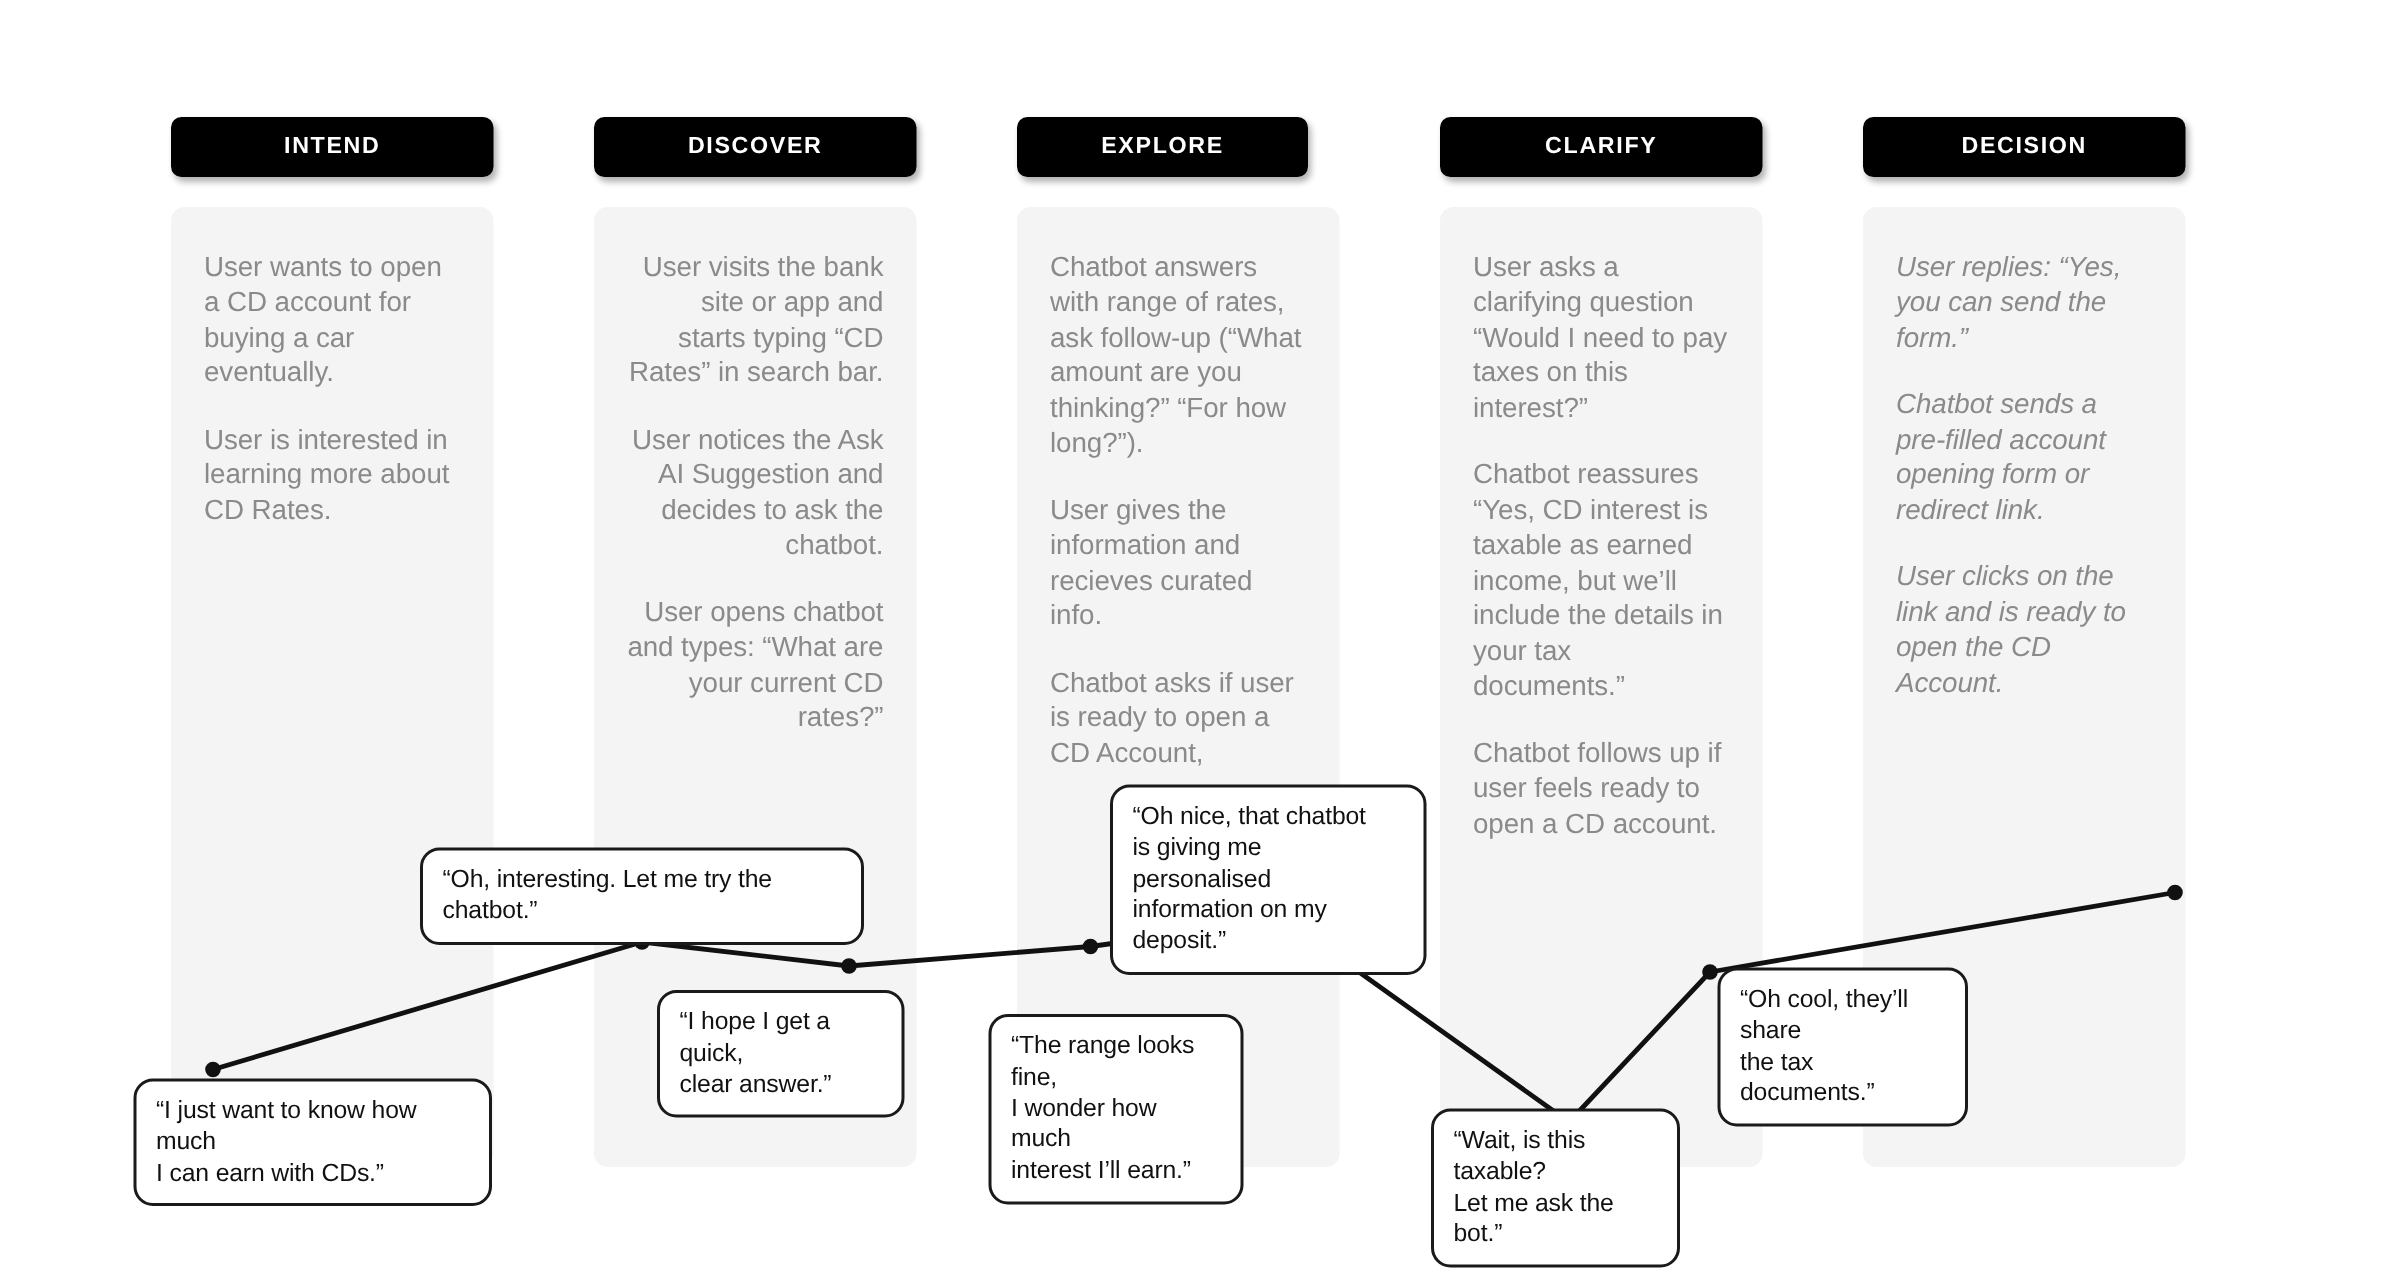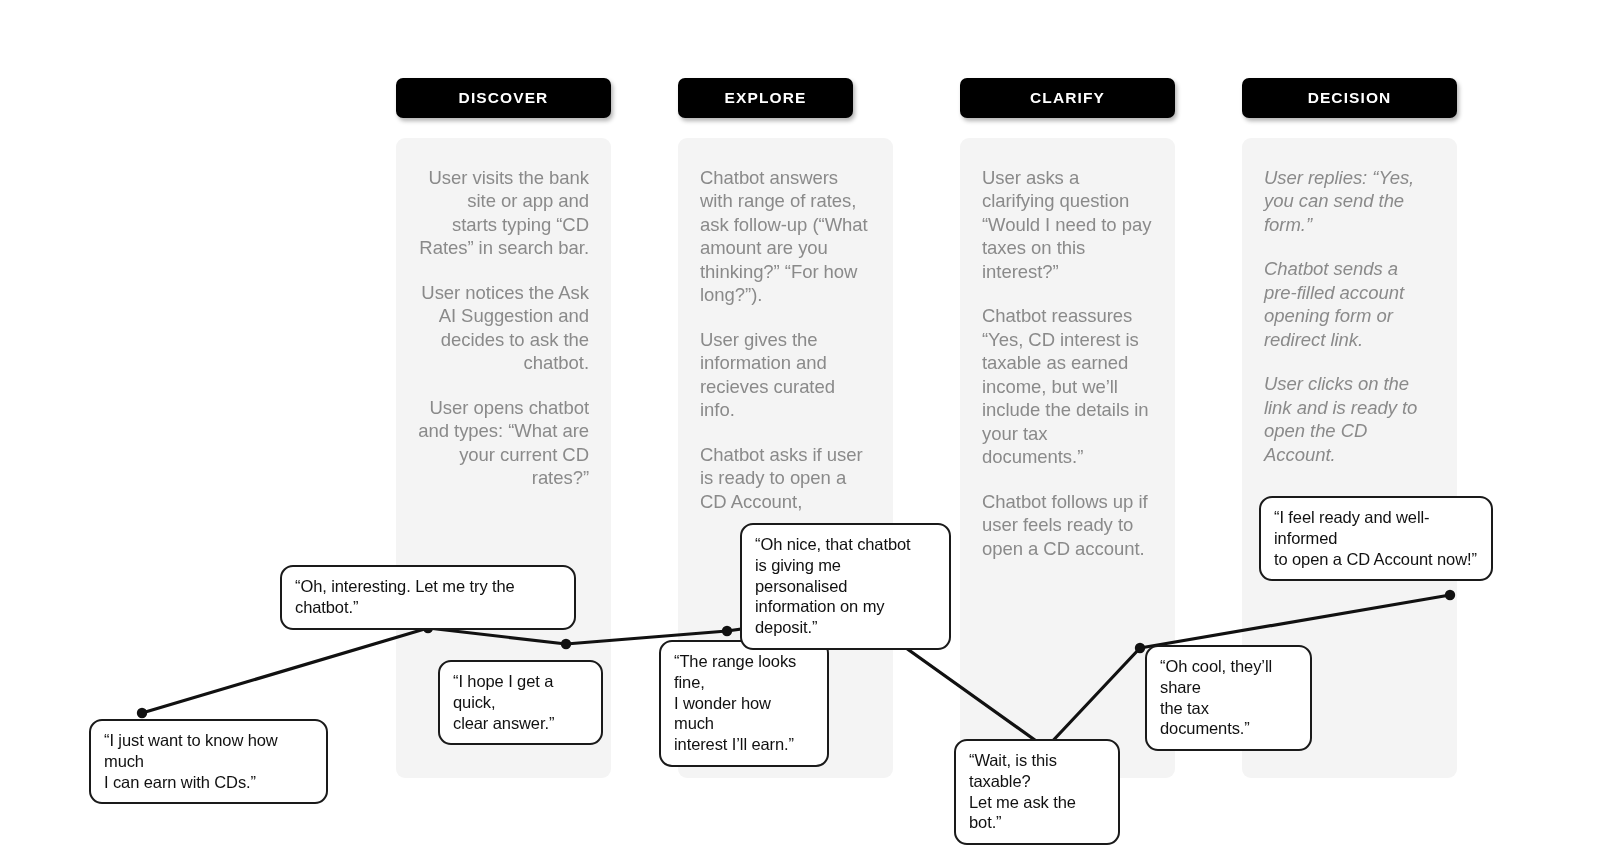--- a/index.html
+++ b/index.html
@@ -85,33 +85,42 @@
     line-height: 1.26;
     letter-spacing: -0.1px;
     white-space: pre-line;
   }
 </style>
 </head>
 <body>
 
 <div id="canvas">
 
+  <div class="stage-col" style="left:114px; width:215px;">
+    <div class="stage-header">
+      <span class="stage-header-label">INTEND</span>
+    </div>
+    <div class="stage-panel" style="width:215px; height:640px;">
+      <p class="stage-para">User wants to open a CD account for buying a car eventually.</p>
+      <p class="stage-para">User is interested in learning more about CD Rates.</p>
+    </div>
+  </div>
 
   <div class="stage-col" style="left:396px; width:215px;">
     <div class="stage-header">
       <span class="stage-header-label">DISCOVER</span>
     </div>
     <div class="stage-panel" style="width:215px; height:640px;text-align:right;">
       <p class="stage-para">User visits the bank site or app and starts typing “CD Rates” in search bar.</p>
       <p class="stage-para">User notices the Ask AI Suggestion and decides to ask the chatbot.</p>
       <p class="stage-para">User opens chatbot and types: “What are your current CD rates?”</p>
     </div>
   </div>
 
-  <div class="stage-col" style="left:678px; width:175px;">
+  <div class="stage-col" style="left:678px; width:194px;">
     <div class="stage-header">
       <span class="stage-header-label">EXPLORE</span>
     </div>
     <div class="stage-panel" style="width:215px; height:640px;">
       <p class="stage-para">Chatbot answers with range of rates, ask follow-up (“What amount are you thinking?” “For how long?”).</p>
       <p class="stage-para">User gives the information and recieves curated info.</p>
       <p class="stage-para">Chatbot asks if user is ready to open a CD Account,</p>
     </div>
   </div>
 
@@ -152,30 +161,28 @@
   </svg>
 
   <div class="quote-bubble" style="left:89px; top:719px; width:239px;">“I just want to know how much
 I can earn with CDs.”</div>
 
   <div class="quote-bubble" style="left:280px; top:565px; width:296px;">“Oh, interesting. Let me try the chatbot.”</div>
 
   <div class="quote-bubble" style="left:438px; top:660px; width:165px;">“I hope I get a quick,
 clear answer.”</div>
 
-  <div class="quote-bubble" style="left:659px; top:640px; width:170px;">“The range looks fine,
+  <div class="quote-bubble" style="left:659px; top:676px; width:170px;">“The range looks fine,
 I wonder how much
 interest I’ll earn.”</div>
 
   <div class="quote-bubble" style="left:740px; top:523px; width:211px;">“Oh nice, that chatbot
 is giving me personalised
 information on my deposit.”</div>
 
   <div class="quote-bubble" style="left:954px; top:739px; width:166px;">“Wait, is this taxable?
 Let me ask the bot.”</div>
 
   <div class="quote-bubble" style="left:1145px; top:645px; width:167px;">“Oh cool, they’ll share
 the tax documents.”</div>
 
-  <div class="quote-bubble" style="left:1259px; top:496px; width:234px;">“I feel ready and well-informed
-to open a CD Account now!”</div>
 
 </div>
 
 </body></html>

